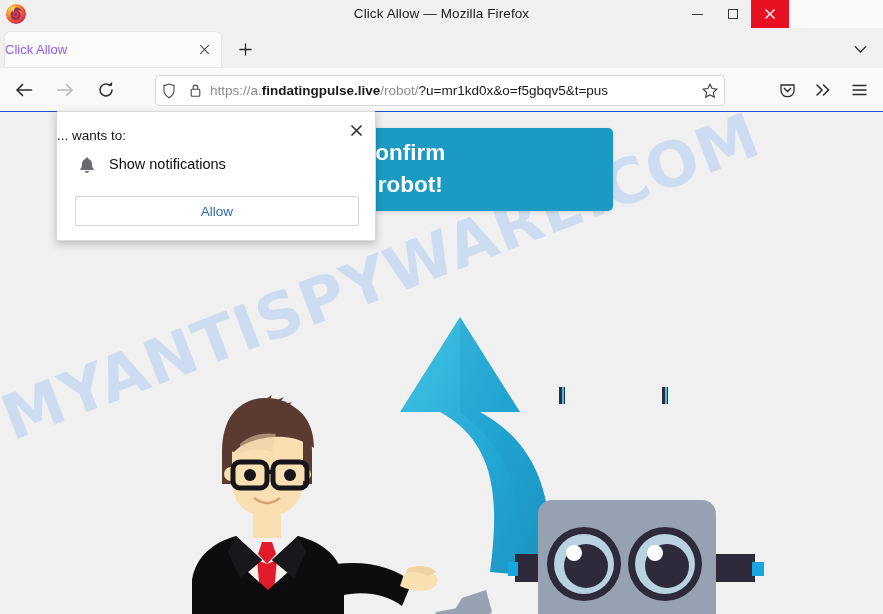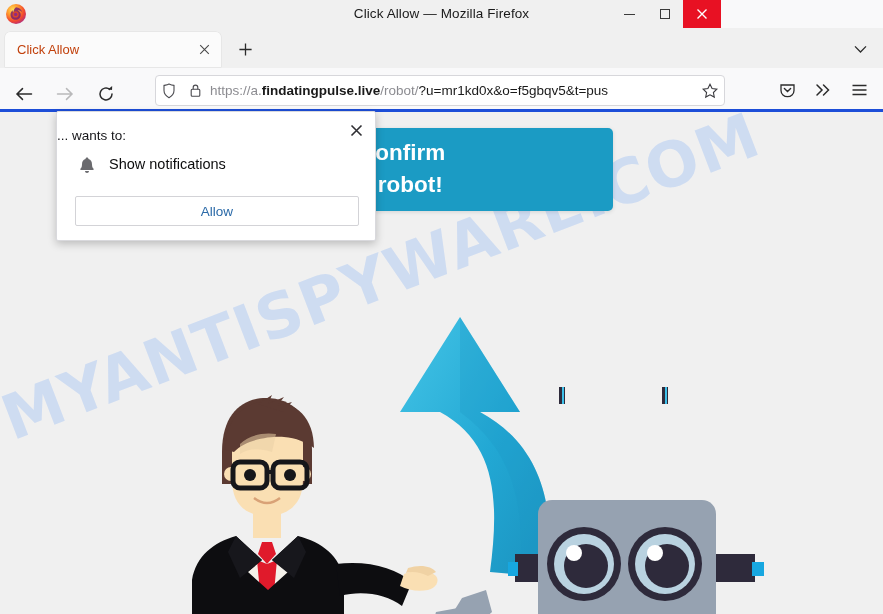--- a/index.html
+++ b/index.html
@@ -6,21 +6,21 @@
   html, body {
     width: 883px; height: 614px;
     overflow: hidden;
     font-family: "Liberation Sans", sans-serif;
     background: #f0f0f0;
   }
   #app { position: relative; width: 883px; height: 614px; background: #f9f9fa; }
 
   
   .titlebar {
-    position: absolute; top: 0; left: 0; width: 721px; height: 28px;
+    position: absolute; top: 0; left: 0; width: 789px; height: 28px;
     background: #f0f0f0;
     display: flex; align-items: center;
   }
   .ff-logo { position: absolute; left: 5px; top: 3px; width: 22px; height: 22px; }
   .win-title {
     position: absolute; left: 0; width: 883px; text-align: center;
     font-size: 13.5px; color: #1a1a1a; line-height: 28px;
     letter-spacing: .1px;
   }
   .win-ctrls { position: absolute; right: 0; top: 0; height: 28px; display: flex; }
@@ -38,21 +38,21 @@
     position: absolute; top: 28px; left: 0; width: 883px; height: 40px;
     background: #f0f0f0;
   }
   .tab {
     position: absolute; left: 5px; top: 4px; width: 216px; height: 35px;
     background: #fbfbfb; border-radius: 5px 5px 0 0;
     box-shadow: 0 0 0 .5px rgba(0,0,0,.07);
     display: flex; align-items: center;
   }
   .tab-label {
-    margin-left: 12px; font-size: 13px; color: #c2410c;
+    font-size: 13px; color: #8b5cf6;
     white-space: nowrap; overflow: hidden; flex: 1;
   }
   .tab-close {
     width: 22px; height: 22px; margin-right: 6px;
     display: flex; align-items: center; justify-content: center;
     color: #4a4a4a;
   }
   .newtab {
     position: absolute; left: 232px; top: 9px; width: 26px; height: 24px;
     display: flex; align-items: center; justify-content: center;
@@ -60,22 +60,22 @@
   }
   .tab-list-btn {
     position: absolute; right: 10px; top: 9px; width: 26px; height: 24px;
     display: flex; align-items: center; justify-content: center; color: #2b2b2b;
   }
 
   
   .navbar {
     position: absolute; top: 68px; left: 0; width: 883px; height: 44px;
     background: #f9f9fa;
-    border-bottom: 3px solid #1d4ed8;
-    display: flex; align-items: flex-end;
+    border-bottom: 1px solid #1d4ed8;
+    display: flex; align-items: center;
   }
   .nav-btn {
     width: 34px; height: 30px; margin-left: 7px;
     display:flex; align-items:center; justify-content:center;
     color:#2b2b2b;
   }
   .nav-btn.disabled { color:#b9b9ba; }
   .urlbar {
     position: absolute; left: 155px; top: 7px; width: 570px; height: 31px;
     background: #fff; border: 1px solid #d7d7db; border-radius: 4px;

